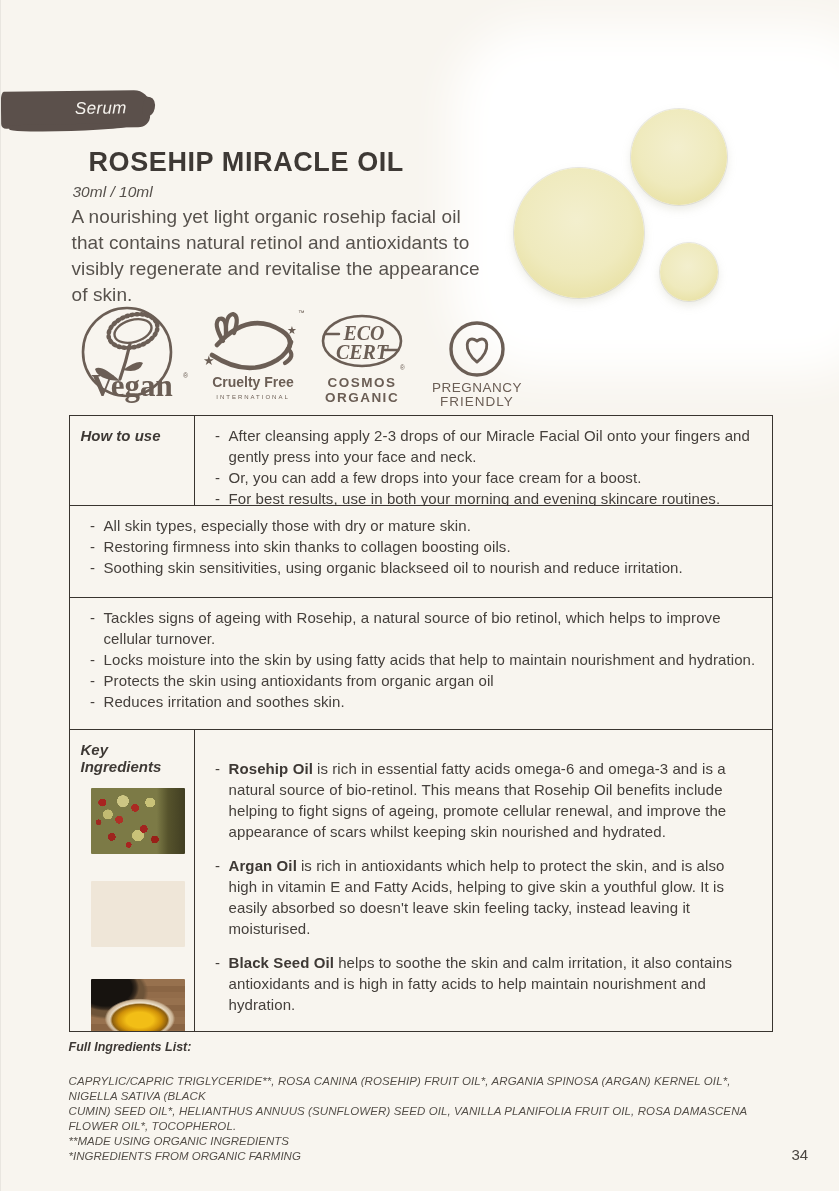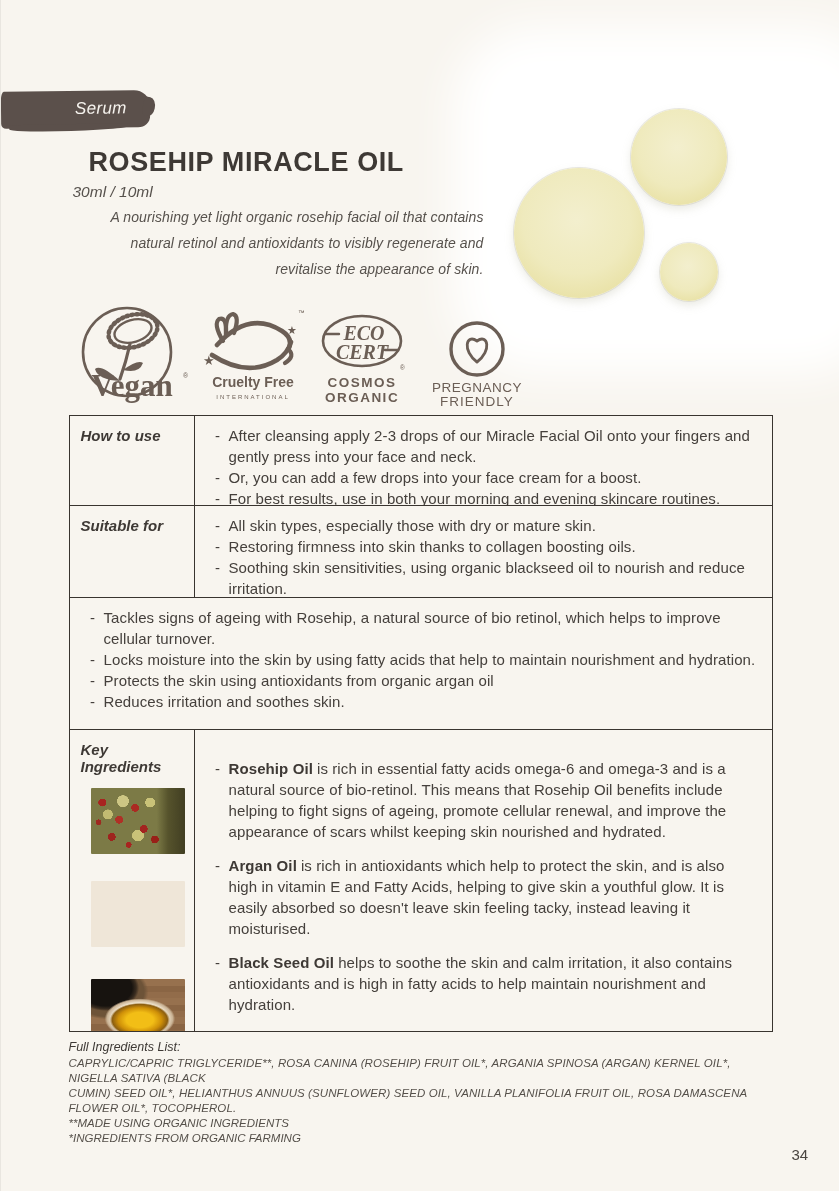--- a/index.html
+++ b/index.html
@@ -22,22 +22,22 @@
   .badge::after{content:"";position:absolute;right:-5px;top:7px;width:12px;height:19px;background:#5b504b;
     border-radius:30% 70% 60% 40%;transform:rotate(12deg);}
   .badge::before{content:"";position:absolute;left:8px;bottom:-3px;width:120px;height:7px;background:#5b504b;
     border-radius:0 0 60% 40%;transform:rotate(-0.4deg);}
   .badge span{position:absolute;left:74px;top:0;line-height:36px;color:#f6f3ee;
     font-style:italic;font-size:17px;letter-spacing:0.3px;}
 
   
   .title{position:absolute;left:88px;top:147px;font-size:27px;font-weight:bold;color:#3e3935;letter-spacing:0.6px;}
   .sizes{position:absolute;left:72px;top:183px;font-size:15.5px;font-style:italic;color:#57524d;}
-  .descr{position:absolute;left:71px;top:204px;width:412px;font-size:14px;font-style:italic;
-    color:#57524d;line-height:26px;letter-spacing:0.1px;text-align:right;}
+  .descr{position:absolute;left:71px;top:204px;width:412px;font-size:19px;
+    color:#57524d;line-height:26px;letter-spacing:0.1px;}
 
   
   .logos{position:absolute;left:0;top:0;}
   .logo{position:absolute;}
   .logo svg{display:block;}
   .lg-stroke{fill:none;stroke:#6b5e55;stroke-linecap:round;stroke-linejoin:round;}
   .lg-fill{fill:#6b5e55;}
   .lg-text{fill:#6b5e55;font-family:"Liberation Sans",sans-serif;}
   .lg-serif{fill:#6b5e55;font-family:"Liberation Serif",serif;}
 
@@ -82,21 +82,21 @@
     linear-gradient(#f2e9da, #e6d8c4);}
   .img-blackseed{margin-top:32px;height:64px;background-color:#97714e;background-image:
     radial-gradient(ellipse 30px 17px at 52% 64%, #f2be16 45%, #cf9008 72%, #8c5e10 92%, transparent),
     radial-gradient(ellipse 40px 23px at 52% 62%, #ecdfc8 70%, #c9b294 82%, transparent 88%),
     radial-gradient(ellipse 36px 25px at 16% 14%, #17130f 72%, #3a2d20 84%, transparent 92%),
     radial-gradient(ellipse 44px 30px at 18% 20%, #6d5338 82%, transparent 92%),
     repeating-linear-gradient(180deg, #97714e 0 7px, #8a6544 7px 13px, #926c4a 13px 19px);}
 
   
   .full-ing{position:absolute;left:68px;top:1040px;width:706px;color:#55504a;}
-  .full-ing .fi-head{font-size:12.5px;font-weight:normal;font-style:italic;color:#3e3935;margin-bottom:2px;}
+  .full-ing .fi-head{font-size:12.5px;font-weight:bold;font-style:italic;color:#3e3935;margin-bottom:20px;}
   .full-ing .fi-list{font-size:11.5px;font-style:italic;line-height:15px;letter-spacing:0.1px;}
   .full-ing .fi-note{font-size:11.5px;font-style:italic;line-height:15px;}
 
   .page-num{position:absolute;left:791px;top:1146px;font-size:15px;color:#4a4540;}
 </style>
 </head>
 <body>
 
 <div id="page">
 
@@ -183,21 +183,20 @@
           <span class="btext">Or, you can add a few drops into your face cream for a boost.</span>
         </div>
         <div class="bullet">
           <span class="dash">-</span>
           <span class="btext">For best results, use in both your morning and evening skincare routines.</span>
         </div>
       </div>
     </div>
 
     <div class="trow r2">
-      <div class="tlabel">Suitable for</div>
       <div class="tcontent">
         <div class="bullet">
           <span class="dash">-</span>
           <span class="btext">All skin types, especially those with dry or mature skin.</span>
         </div>
         <div class="bullet">
           <span class="dash">-</span>
           <span class="btext">Restoring firmness into skin thanks to collagen boosting oils.</span>
         </div>
         <div class="bullet">

